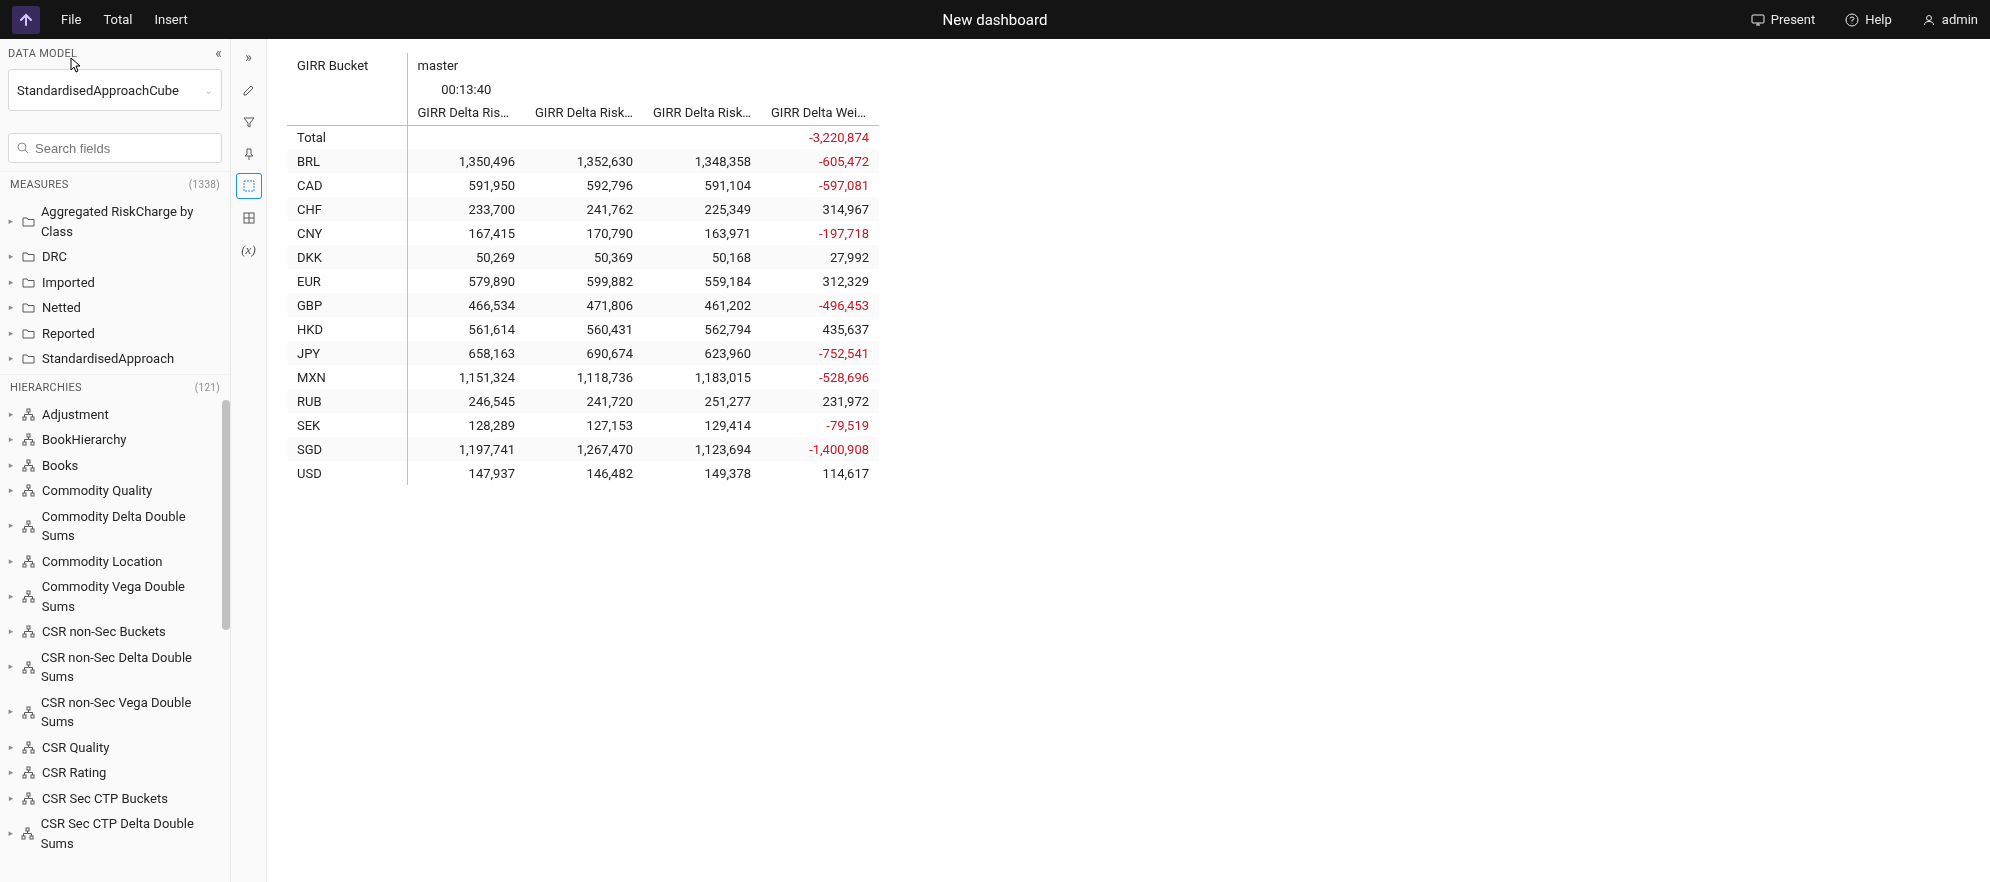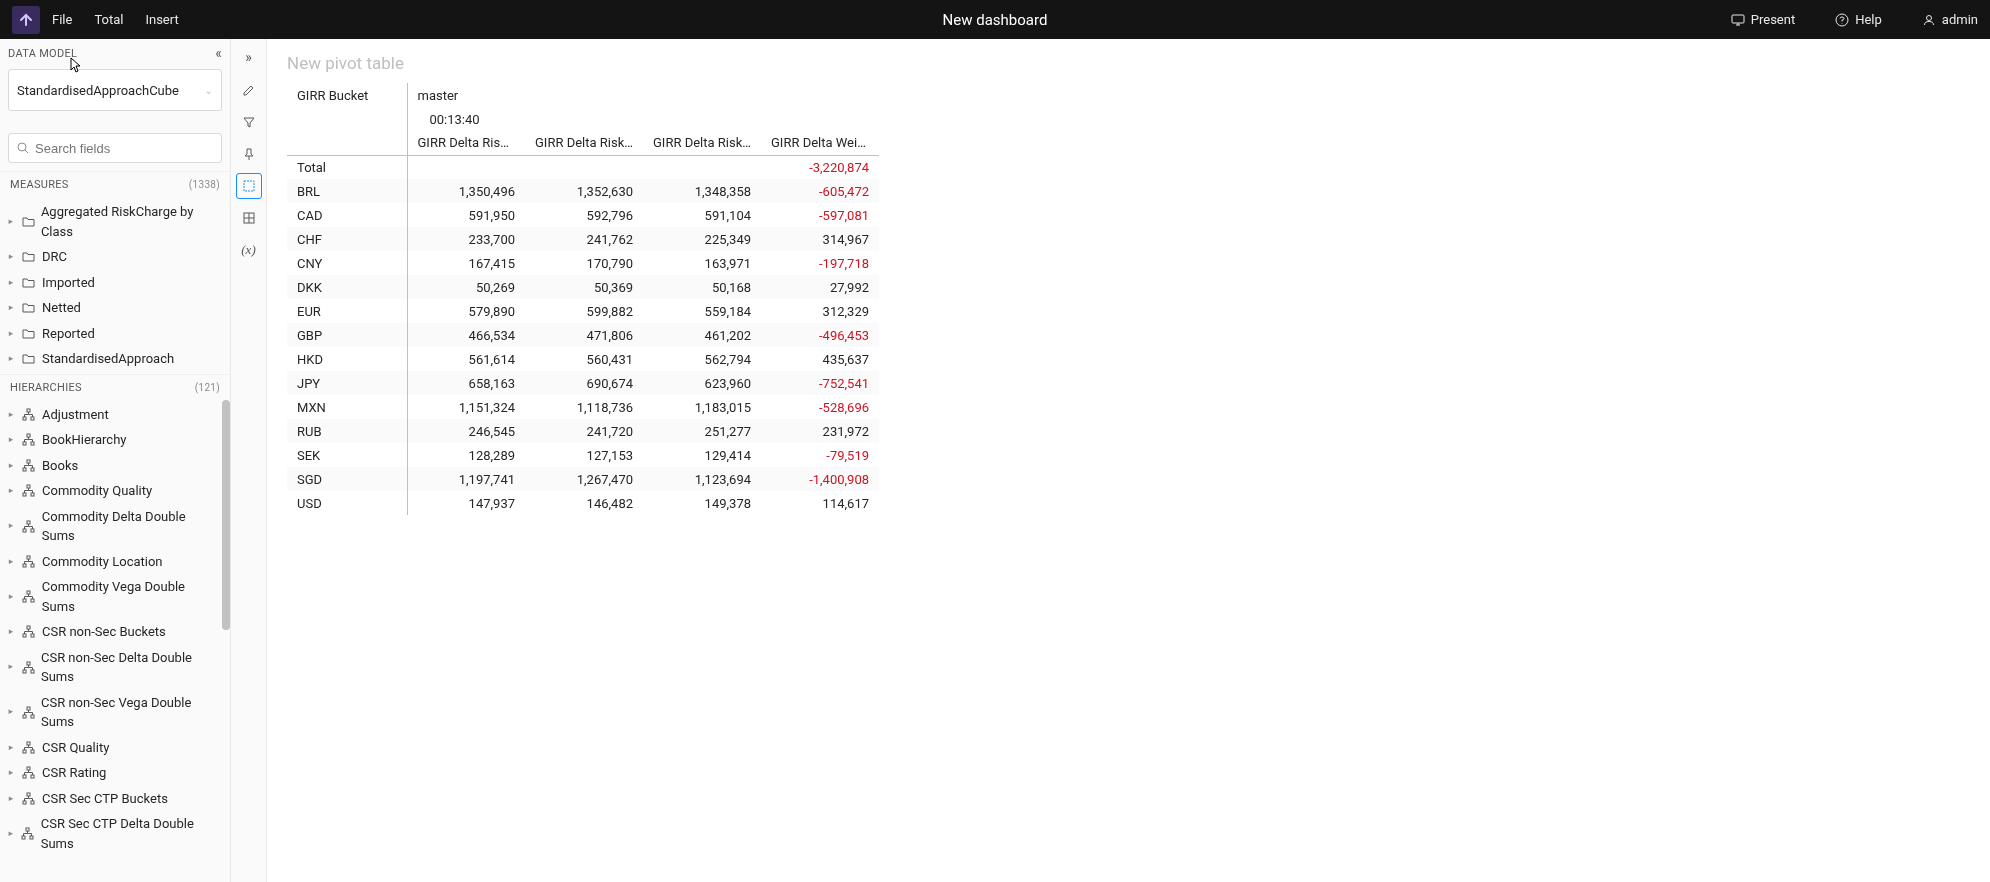--- a/index.html
+++ b/index.html
@@ -2,24 +2,24 @@
 <html><head>
 <meta charset="utf-8">
 <style>
 * { box-sizing: border-box; margin: 0; padding: 0; }
 body { font-family: -apple-system, BlinkMacSystemFont, "Segoe UI", Roboto, Arial, sans-serif; font-size: 13px; color: #262626; background: #fff; overflow: hidden; }
 .app { width: 1990px; height: 882px; display: flex; flex-direction: column; }
 
 
 .topbar { height: 39px; background: #141414; color: #fff; display: flex; align-items: center; padding: 0 12px; }
 .topbar .logo { width: 28px; height: 28px; background: #3a2b5f; border-radius: 3px; display: flex; align-items: center; justify-content: center; margin-right: 12px; color: #d4c5ff; }
-.topbar .menu { display: flex; gap: 22px; }
+.topbar .menu { display: flex; gap: 22px; margin-left: 9px; }
 .topbar .menu-item { color: #e8e8e8; cursor: pointer; font-size: 13px; }
 .topbar .title { position: absolute; left: 50%; transform: translateX(-50%); font-size: 15px; color: #fff; }
-.topbar .right { margin-left: auto; display: flex; gap: 40px; align-items: center; }
+.topbar .right { margin-left: auto; display: flex; gap: 30px; align-items: center; }
 .topbar .right-item { display: flex; align-items: center; gap: 6px; color: #e8e8e8; cursor: pointer; font-size: 13px; }
 
 
 .body { flex: 1; display: flex; min-height: 0; }
 
 
 .sidebar { width: 231px; border-right: 1px solid #e8e8e8; display: flex; flex-direction: column; background: #fafafa; }
 .panel-header { display: flex; align-items: center; justify-content: space-between; padding: 6px 8px; font-size: 11px; color: #595959; letter-spacing: 0.3px; cursor: default; position: relative; }
 .panel-header .collapse { cursor: pointer; color: #595959; font-size: 14px; }
 .cursor { position: absolute; left: 70px; top: 18px; font-size: 14px; pointer-events: none; }
@@ -59,21 +59,21 @@
 .pivot-row { display: table-row; }
 .pivot-cell { display: table-cell; padding: 4px 10px; vertical-align: middle; font-size: 13px; height: 24px; white-space: nowrap; }
 .rowhead-col { width: 120px; border-right: 1px solid #bfbfbf; }
 .data-col { width: 118px; text-align: right; }
 .corner { color: #262626; font-weight: 400; }
 .colhead { border-bottom: 1px solid #bfbfbf; color: #262626; overflow: hidden; text-overflow: ellipsis; max-width: 118px; }
 .rowhead { color: #262626; }
 .neg { color: #cf1322; }
 .striped { background: #fafafa; }
 .master-cell { text-align: left; padding-left: 10px; }
-.time-cell { text-align: left; padding-left: 22px; }
+.time-cell { text-align: center; padding-left: 10px; }
 
 svg { display: block; }
 </style>
 </head>
 <body>
 
 <div class="app">
 
   <div class="topbar">
     <div class="logo">
@@ -406,21 +406,20 @@
         <svg width="14" height="14" viewBox="0 0 14 14">
             <rect x="2" y="2" width="10" height="10" stroke="#595959" fill="none"></rect>
             <path d="M7 2 L7 12 M2 7 L12 7" stroke="#595959"></path>
           </svg>
       </div>
       <div class="tool" style="font-family:serif; font-style:italic;">(x)</div>
     </div>
     <div class="blue-edge"></div>
 
     <div class="content">
-      <div class="widget-title">New pivot table</div>
       <div class="pivot" id="pivot">
           <div class="pivot-row">
             <div class="pivot-cell rowhead-col corner">GIRR Bucket</div>
             <div class="pivot-cell master-cell" style="border-right:1px solid transparent;">master</div>
             <div class="pivot-cell data-col"></div>
             <div class="pivot-cell data-col"></div>
             <div class="pivot-cell data-col"></div>
           </div>
           <div class="pivot-row">
             <div class="pivot-cell rowhead-col"></div>

